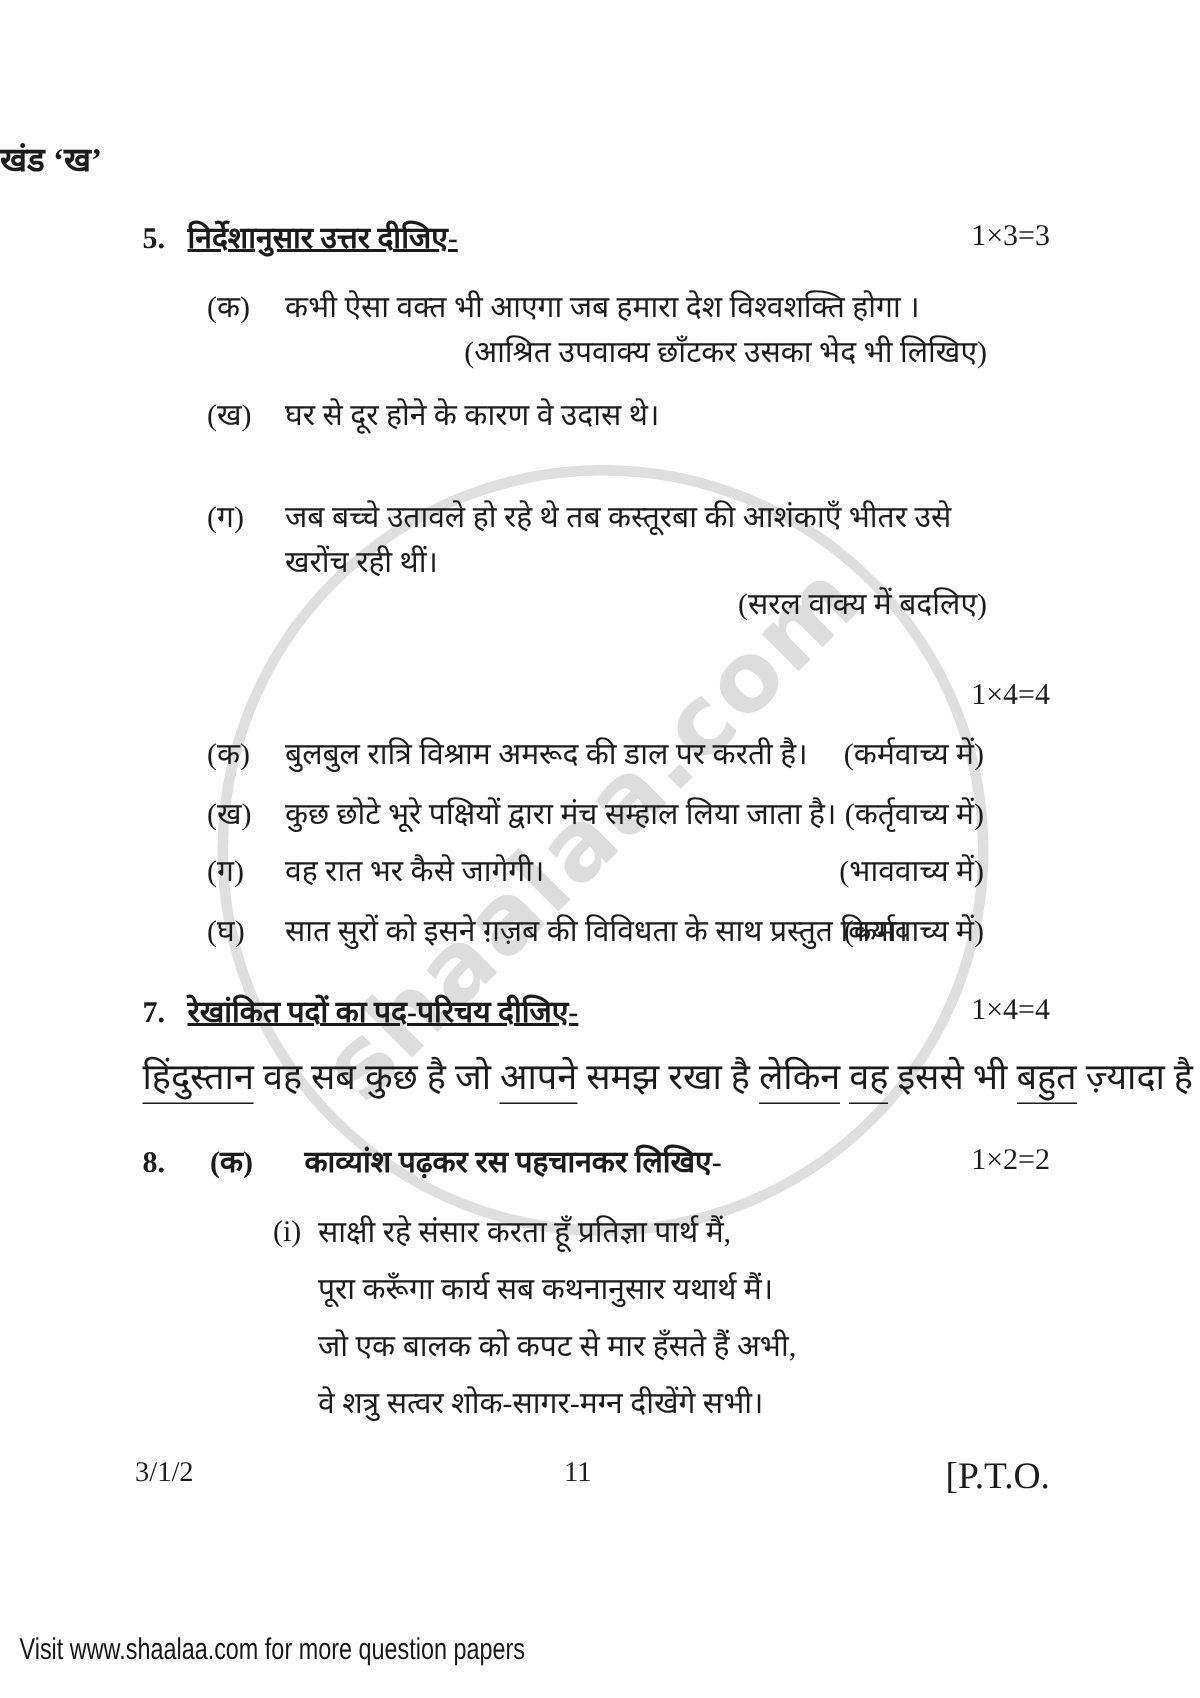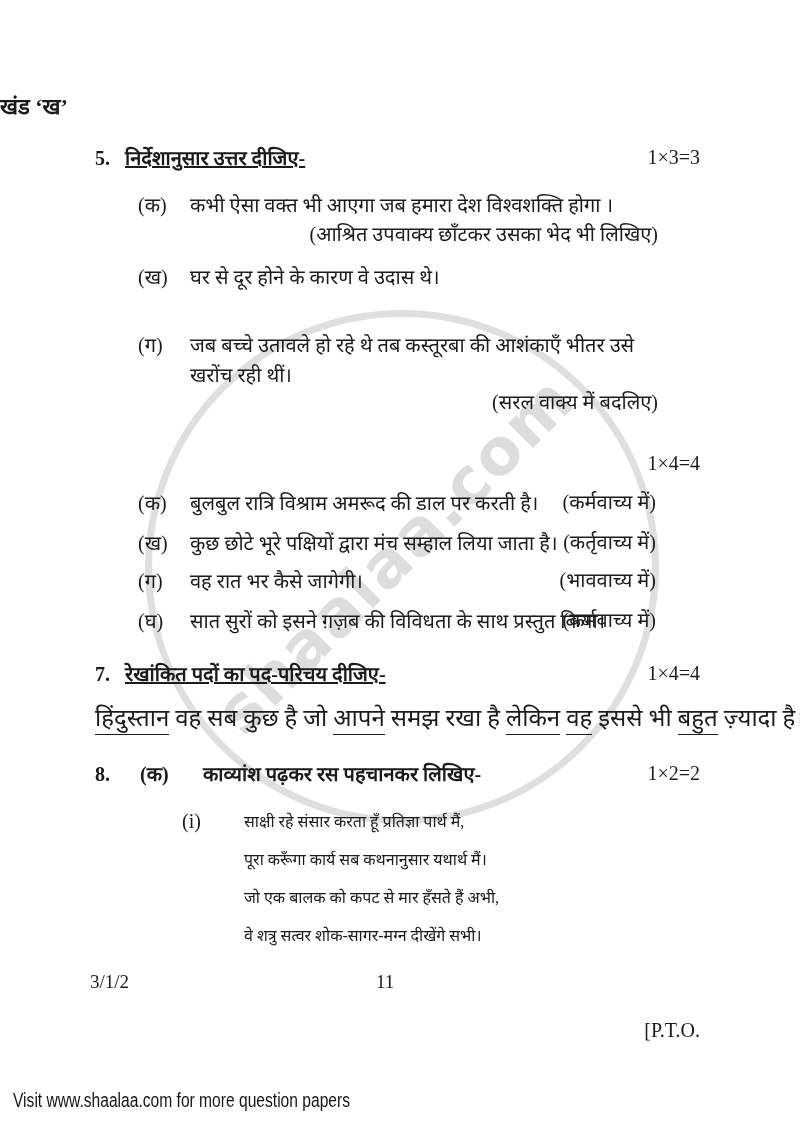--- a/index.html
+++ b/index.html
@@ -41,24 +41,24 @@
   .wrap .ptext{width:472px;white-space:normal;}
   .nowrap{white-space:nowrap;}
   .hint{position:absolute;right:142px;font-size:20px;text-align:right;white-space:nowrap;}
   .side{position:absolute;right:144px;font-size:20px;text-align:center;white-space:nowrap;}
   .sentence{position:absolute;left:95px;font-size:24px;white-space:nowrap;}
   .u{border-bottom:1.5px solid #1b1b1b;padding-bottom:3px;}
   .q8row{position:absolute;left:95px;font-size:20px;font-weight:bold;white-space:nowrap;}
   .q8row .qnum{display:inline-block;width:45px;}
   .q8row .plabel{display:inline-block;width:63px;font-weight:bold;}
   .poem-label{position:absolute;left:182px;top:810px;font-size:20px;}
-  .poem{position:absolute;left:244px;top:803px;font-size:16px;line-height:38px;white-space:nowrap;}
+  .poem{position:absolute;left:212px;top:803px;font-size:20px;line-height:38px;white-space:nowrap;}
   .footer-code{position:absolute;left:90px;top:971px;font-size:19px;}
   .footer-page{position:absolute;left:376px;top:971px;font-size:19px;}
-  .footer-pto{position:absolute;right:100px;top:971px;font-size:20px;margin-top:48px;}
+  .footer-pto{position:absolute;right:100px;top:971px;font-size:25px;}
   .banner{
     position:absolute;left:13px;top:1089px;font-size:20px;color:#161616;
     font-family:"Liberation Sans","DejaVu Sans",sans-serif;
     transform:scaleX(0.78);transform-origin:left center;white-space:nowrap;
   }
 </style>
 </head>
 <body>
 
 <div class="page">

